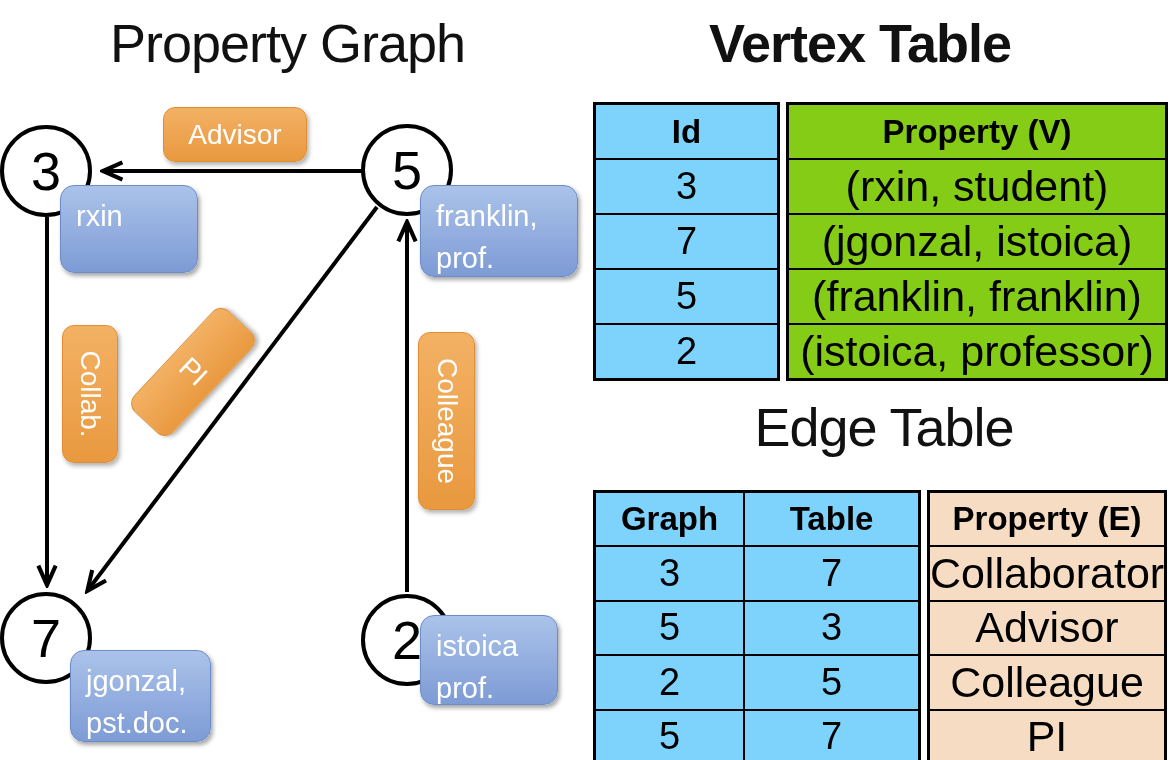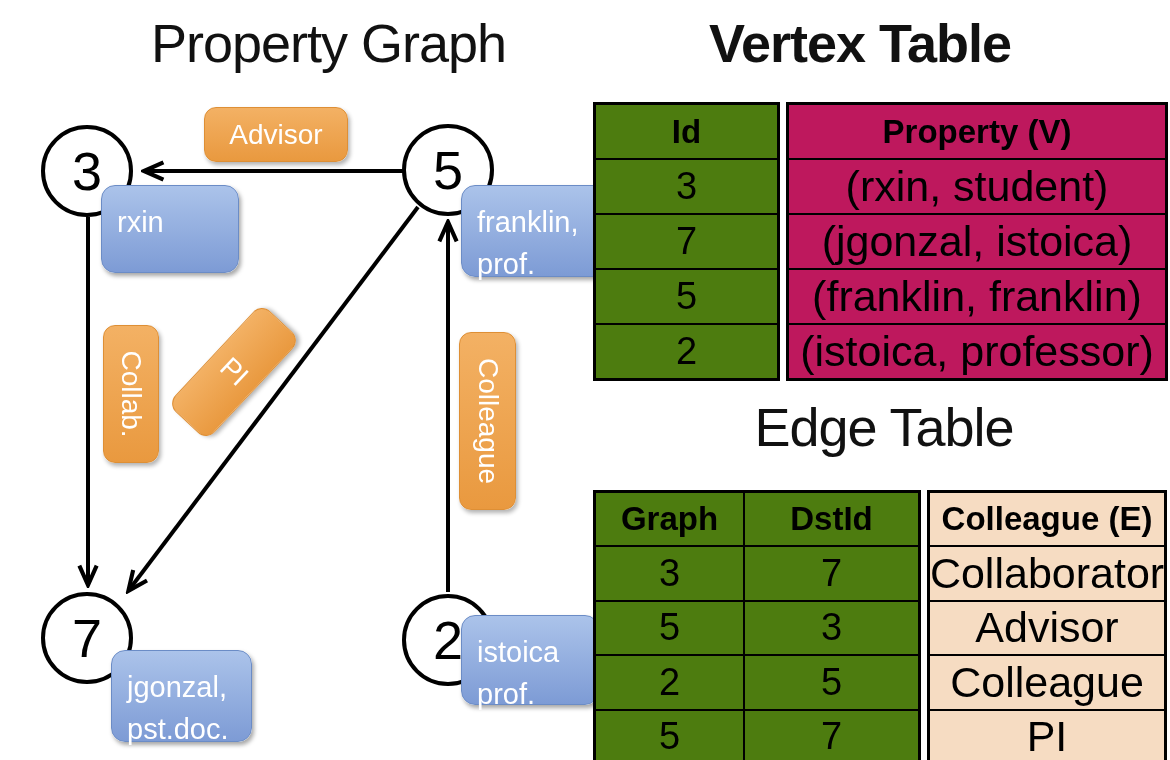--- a/index.html
+++ b/index.html
@@ -7,57 +7,57 @@
        font-family:"Liberation Sans",sans-serif;color:#000;}
 
   
   .big-title{position:absolute;font-size:54px;letter-spacing:-1px;
              text-align:center;white-space:nowrap;color:#111;}
   .gtitle{left:0;top:12px;width:575px;}
   .vtitle{left:560px;top:12px;width:600px;font-weight:bold;}
   .etitle{left:584px;top:396px;width:600px;}
 
   
-  .panel-left{position:absolute;left:0;top:0;width:585px;height:760px;margin-left:41px;}
+  .panel-left{position:absolute;left:0;top:0;width:585px;height:760px;}
   .edges{position:absolute;left:0;top:0;}
 
   .node{position:absolute;width:84px;height:84px;border:4px solid #000;
         border-radius:50%;background:#fff;display:flex;align-items:center;
         justify-content:center;font-size:54px;}
 
   .pbox{position:absolute;border-radius:14px;box-sizing:border-box;
         background:linear-gradient(180deg,#abc3ea 0%,#7d9bd5 100%);
         border:1px solid #6b8cc6;box-shadow:2px 3px 4px rgba(0,0,0,0.35);
-        color:#fff;font-size:29px;line-height:1.45;padding:15px 0 0 15px;}
+        color:#fff;font-size:29px;line-height:1.45;padding:9px 0 0 15px;}
 
   .elabel{position:absolute;border-radius:12px;box-sizing:border-box;
         background:linear-gradient(180deg,#f3b164 0%,#e9993f 100%);
         border:1px solid #de8f35;box-shadow:2px 3px 4px rgba(0,0,0,0.3);
         color:#fff;font-size:28px;}
   .elabel.h{display:flex;align-items:center;justify-content:center;}
   .vtext span{position:absolute;left:50%;top:50%;white-space:nowrap;
         transform:translate(-50%,-50%) rotate(90deg);}
   .lbl-advisor{left:163px;top:107px;width:144px;height:55px;}
   .lbl-collab{left:62px;top:325px;width:56px;height:138px;}
   .lbl-pi{left:124px;top:345px;width:138px;height:54px;transform:rotate(-47deg);}
   .lbl-colleague{left:418px;top:332px;width:57px;height:178px;}
 
   
   .ttable{position:absolute;display:flex;gap:6px;}
   .vtable{left:593px;top:102px;}
   .etable{left:593px;top:490px;}
   .tcol{border:3px solid #000;box-sizing:border-box;display:flex;
-        flex-direction:column;background:#4d7c0f;}
+        flex-direction:column;background:#7dd3fc;}
   .tcell{display:flex;align-items:center;justify-content:center;
          border-top:2px solid #000;font-size:43px;white-space:nowrap;}
   .tcell:first-child{border-top:none;font-weight:bold;font-size:33px;}
   .vtable .tcell{height:53px;}
   .etable .tcell{height:52.4px;}
   .num{font-size:38px;}
-  .bg-blue{background:#be185d;}
+  .bg-blue{background:#84cc16;}
   .bg-tan{background:#f6dcc2;}
   .ids-pair{display:flex;flex-direction:row;padding:0;}
   .ids-col{display:flex;flex-direction:column;}
   .ids-col.second{border-left:2px solid #000;}
 </style>
 </head>
 <body>
 
 <div class="panel-left">
 
@@ -142,27 +142,27 @@
 <div class="ttable etable">
   <div class="tcol ids-pair" style="width:328px">
     <div class="ids-col" style="width:148px">
       <div class="tcell">Graph</div>
       <div class="tcell num">3</div>
       <div class="tcell num">5</div>
       <div class="tcell num">2</div>
       <div class="tcell num">5</div>
     </div>
     <div class="ids-col second" style="width:174px">
-      <div class="tcell">DstId</div>
+      <div class="tcell">Table</div>
       <div class="tcell num">7</div>
       <div class="tcell num">3</div>
       <div class="tcell num">5</div>
       <div class="tcell num">7</div>
     </div>
   </div>
   <div class="tcol bg-tan" style="width:240px">
-    <div class="tcell">Colleague (E)</div>
+    <div class="tcell">Property (E)</div>
     <div class="tcell">Collaborator</div>
     <div class="tcell">Advisor</div>
     <div class="tcell">Colleague</div>
     <div class="tcell">PI</div>
   </div>
 </div>
 
 </body></html>

